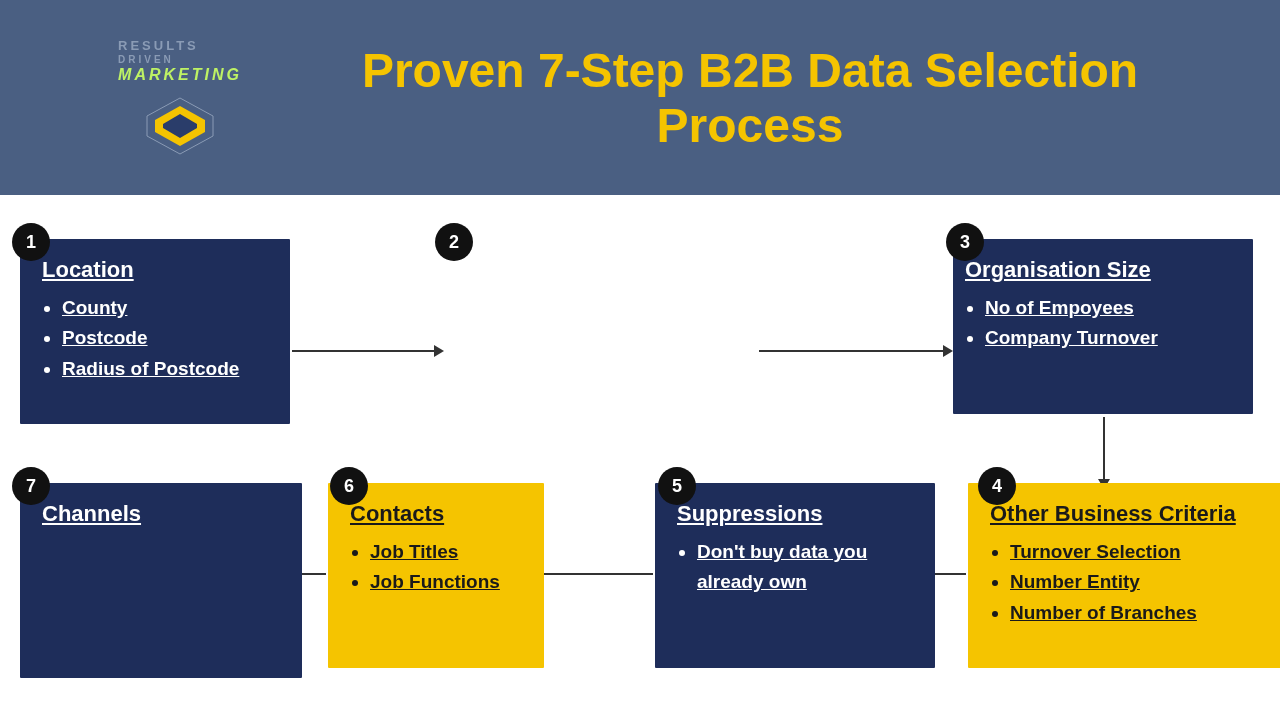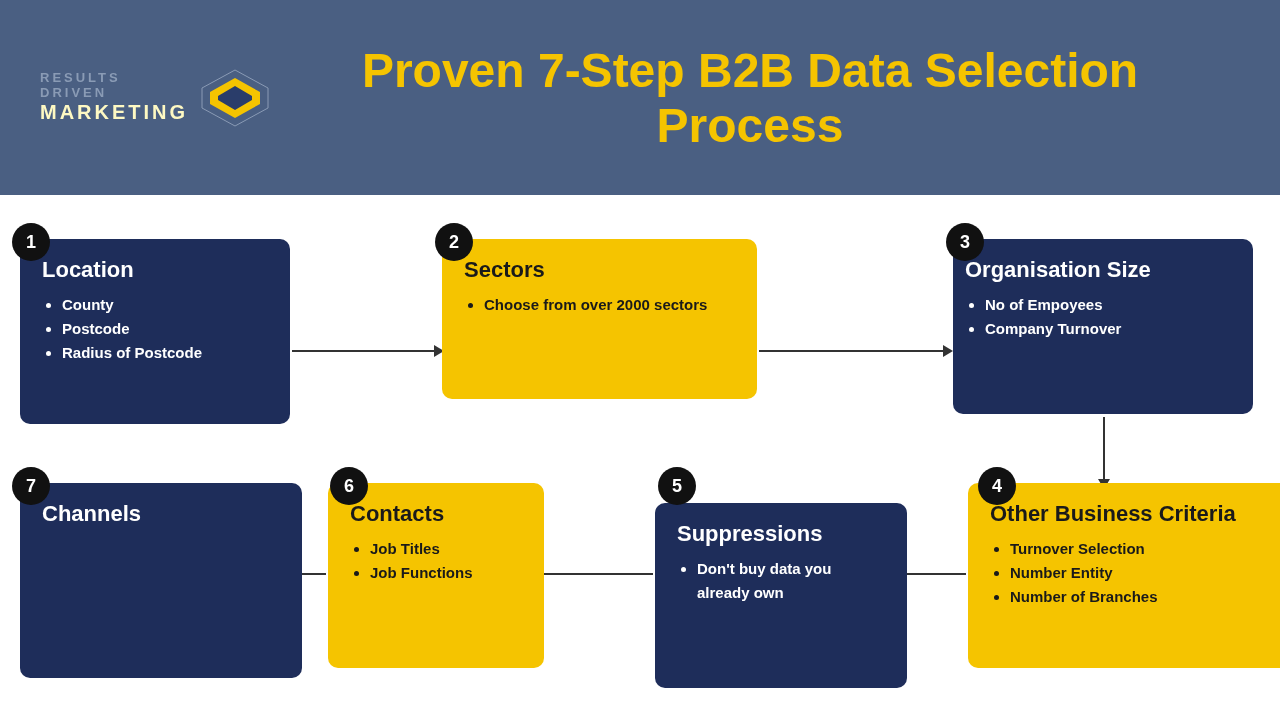--- a/index.html
+++ b/index.html
@@ -18,47 +18,49 @@
       display: flex;
       align-items: center;
       padding: 0 40px;
     }
 
     .logo-area {
       display: flex;
       align-items: center;
       gap: 12px;
       min-width: 280px;
+      flex-direction: column;
     }
 
     .logo-text {
       display: flex;
       flex-direction: column;
       line-height: 1.15;
     }
 
     .logo-text .results {
       color: #8a9bb5;
       font-size: 13px;
       font-weight: 700;
       letter-spacing: 3px;
     }
 
     .logo-text .driven {
       color: #8a9bb5;
-      font-size: 13px;
+      font-size: 10px;
       font-weight: 700;
       letter-spacing: 3px;
     }
 
     .logo-text .marketing {
-      color: #fef9c3;
-      font-size: 20px;
+      color: #bef264;
+      font-size: 16px;
       font-weight: 900;
       letter-spacing: 3px;
+      font-style: italic;
     }
 
     .logo-chevron {
       width: 70px;
       height: 60px;
     }
 
     .header-title {
       color: #f5c400;
       font-size: 48px;
@@ -88,22 +90,23 @@
       display: flex;
       align-items: center;
       justify-content: center;
       position: absolute;
       z-index: 10;
     }
 
     
     .card {
       position: absolute;
-      border-radius: 10px;
+      border-radius: 1px;
       padding: 18px 22px;
+      text-decoration: underline;
     }
 
     .card-dark {
       background: #1e2d5a;
       color: #fff;
     }
 
     .card-yellow {
       background: #f5c400;
       color: #1a1a1a;
@@ -114,21 +117,21 @@
       font-weight: 900;
       margin-bottom: 10px;
     }
 
     .card ul {
       list-style: disc;
       padding-left: 20px;
     }
 
     .card ul li {
-      font-size: 15px;
+      font-size: 19px;
       font-weight: 700;
       line-height: 1.6;
     }
 
     
     .arrow-line {
       position: absolute;
       background: #333;
     }
 
@@ -200,26 +203,20 @@
       <li>Postcode</li>
       <li>Radius of Postcode</li>
     </ul>
   </div>
 
   <div class="arrow-line arrow-h arrowhead-right" style="left: 292px; top: 155px; width: 150px;"></div>
 
   <div class="step-circle" style="left: 435px; top: 28px;">
     <span>2</span>
   </div>
-  <div class="card card-yellow" style="left: 442px; top: 44px; width: 315px; min-height: 160px;">
-    <h2>Sectors</h2>
-    <ul>
-      <li>Choose from over 2000 sectors</li>
-    </ul>
-  </div>
 
   <div class="arrow-line arrow-h arrowhead-right" style="left: 759px; top: 155px; width: 192px;"></div>
 
   <div class="step-circle" style="left: 946px; top: 28px;">
     <span>3</span>
   </div>
   <div class="card card-dark" style="left: 953px; top: 44px; width: 300px; min-height: 175px; padding-left: 12px;">
     <h2>Organisation Size</h2>
     <ul>
       <li>No of Empoyees</li>
@@ -239,21 +236,21 @@
       <li>Number Entity</li>
       <li>Number of Branches</li>
     </ul>
   </div>
 
   <div class="arrow-line arrow-h arrowhead-left" style="left: 810px; top: 378px; width: 156px;"></div>
 
   <div class="step-circle" style="left: 658px; top: 272px;">
     <span>5</span>
   </div>
-  <div class="card card-dark" style="left: 655px; top: 288px; width: 252px; min-height: 185px; margin-top: 20px;">
+  <div class="card card-dark" style="left: 655px; top: 288px; width: 280px; min-height: 185px;">
     <h2>Suppressions</h2>
     <ul>
       <li>Don't buy data you already own</li>
     </ul>
   </div>
 
   <div class="arrow-line arrow-h arrowhead-left" style="left: 500px; top: 378px; width: 153px;"></div>
 
   <div class="step-circle" style="left: 330px; top: 272px;">
     <span>6</span>

